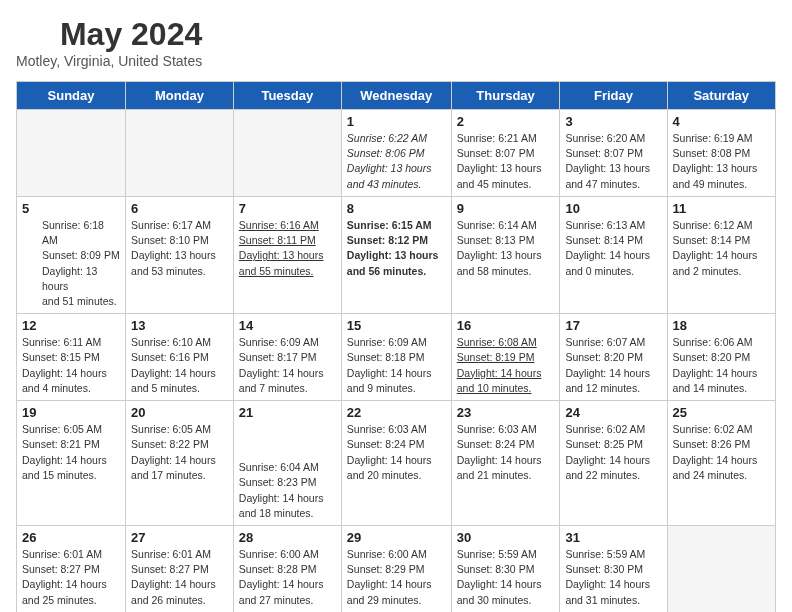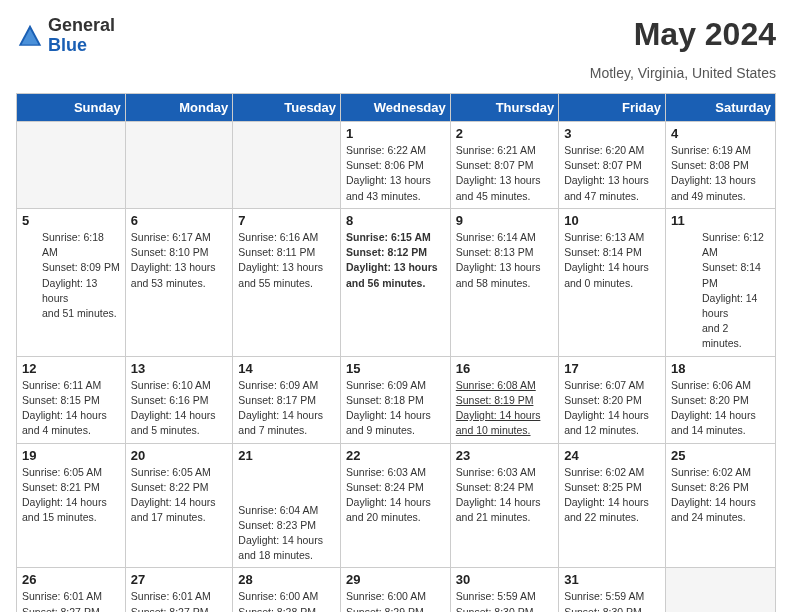--- a/index.html
+++ b/index.html
@@ -44,33 +44,32 @@
       text-align: right;
     }
     .month-title {
       font-size: 32px;
       font-weight: bold;
       color: #333;
     }
     .location {
       font-size: 14px;
       color: #555;
-      margin-top: 12px;
     }
     .calendar {
       width: 100%;
       border-collapse: collapse;
     }
     .calendar th {
       background-color: #1a5fb4;
       color: #fff;
       font-size: 13px;
       font-weight: bold;
       padding: 6px 4px;
-      text-align: right;
+      text-align: center;
       border: 1px solid #ccc;
     }
     .calendar td {
       vertical-align: top;
       border: 1px solid #ccc;
       padding: 4px 5px;
       font-size: 10.5px;
       color: #333;
       width: 113px;
       min-height: 80px;
@@ -103,30 +102,20 @@
       height: 14px;
       background: #f5f5f5;
       border: 1px solid #ccc;
       margin-right: 6px;
     }
   </style>
 </head>
 <body>
 
 <div class="header">
-  <div class="logo">
-    <svg class="logo-icon" viewBox="0 0 40 40" xmlns="http://www.w3.org/2000/svg">
-      <polygon points="20,4 36,34 4,34" fill="#1a5fb4"></polygon>
-      <polygon points="20,10 32,32 8,32" fill="#4a90d9"></polygon>
-    </svg>
-    <div class="logo-text">
-      <span class="logo-general">General</span>
-      <span class="logo-blue">Blue</span>
-    </div>
-  </div>
   <div class="title-block">
     <div class="month-title">May 2024</div>
     <div class="location">Motley, Virginia, United States</div>
   </div>
 </div>
 
 <table class="calendar">
   <thead>
     <tr>
     <th>Sunday</th>
@@ -138,21 +127,21 @@
         <th>Saturday</th>
       </tr>
   </thead>
   <tbody id="calendar-body">
   <tr>
         <td class="empty"></td>
         <td class="empty"></td>
         <td class="empty"></td>
         <td>
           <span class="day-number">1</span>
-          <div class="day-info" style="white-space: pre-line;">Sunrise: 6:22 AM
+          <div class="day-info" style="white-space: pre-line; font-style: italic;">Sunrise: 6:22 AM
 Sunset: 8:06 PM
 Daylight: 13 hours
 and 43 minutes.</div>
         </td>
         <td>
           <span class="day-number">2</span>
           <div class="day-info" style="white-space: pre-line;">Sunrise: 6:21 AM
 Sunset: 8:07 PM
 Daylight: 13 hours
 and 45 minutes.</div>
@@ -182,21 +171,21 @@
         </td>
         <td>
           <span class="day-number">6</span>
           <div class="day-info" style="white-space: pre-line;">Sunrise: 6:17 AM
 Sunset: 8:10 PM
 Daylight: 13 hours
 and 53 minutes.</div>
         </td>
         <td>
           <span class="day-number">7</span>
-          <div class="day-info" style="white-space: pre-line;">Sunrise: 6:16 AM
+          <div class="day-info" style="white-space: pre-line; text-decoration: underline;">Sunrise: 6:16 AM
 Sunset: 8:11 PM
 Daylight: 13 hours
 and 55 minutes.</div>
         </td>
         <td>
           <span class="day-number">8</span>
           <div class="day-info" style="white-space: pre-line; font-weight: bold;">Sunrise: 6:15 AM
 Sunset: 8:12 PM
 Daylight: 13 hours
 and 56 minutes.</div>
@@ -210,21 +199,21 @@
         </td>
         <td>
           <span class="day-number">10</span>
           <div class="day-info" style="white-space: pre-line;">Sunrise: 6:13 AM
 Sunset: 8:14 PM
 Daylight: 14 hours
 and 0 minutes.</div>
         </td>
         <td>
           <span class="day-number">11</span>
-          <div class="day-info" style="white-space: pre-line; margin-left: 31px;">Sunrise: 6:12 AM
+          <div class="day-info" style="white-space: pre-line;">Sunrise: 6:12 AM
 Sunset: 8:14 PM
 Daylight: 14 hours
 and 2 minutes.</div>
         </td>
       </tr>
       <tr>
         <td>
           <span class="day-number">12</span>
           <div class="day-info" style="white-space: pre-line;">Sunrise: 6:11 AM
 Sunset: 8:15 PM

